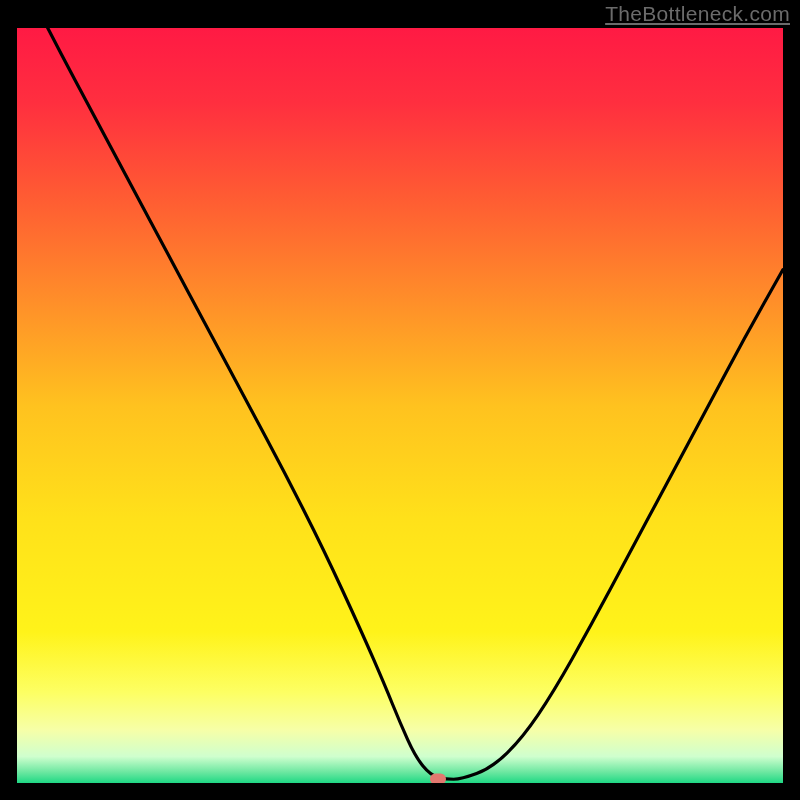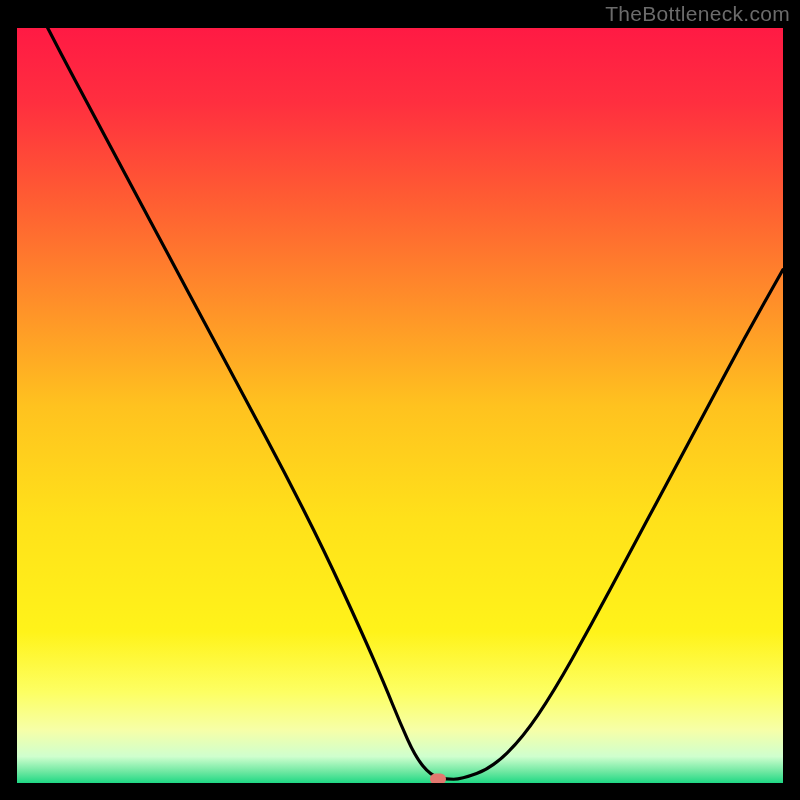--- a/index.html
+++ b/index.html
@@ -19,20 +19,21 @@
   }
   .watermark {
     position: absolute;
     top: 2px;
     right: 10px;
     color: #6b6b6b;
     font-size: 21px;
     font-weight: 400;
     letter-spacing: 0.3px;
     z-index: 30;
+    text-decoration: underline;
   }
   .plot-area {
     position: absolute;
     left: 17px;
     top: 28px;
     width: 766px;
     height: 755px;
     overflow: hidden;
   }
   .plot-area svg {

